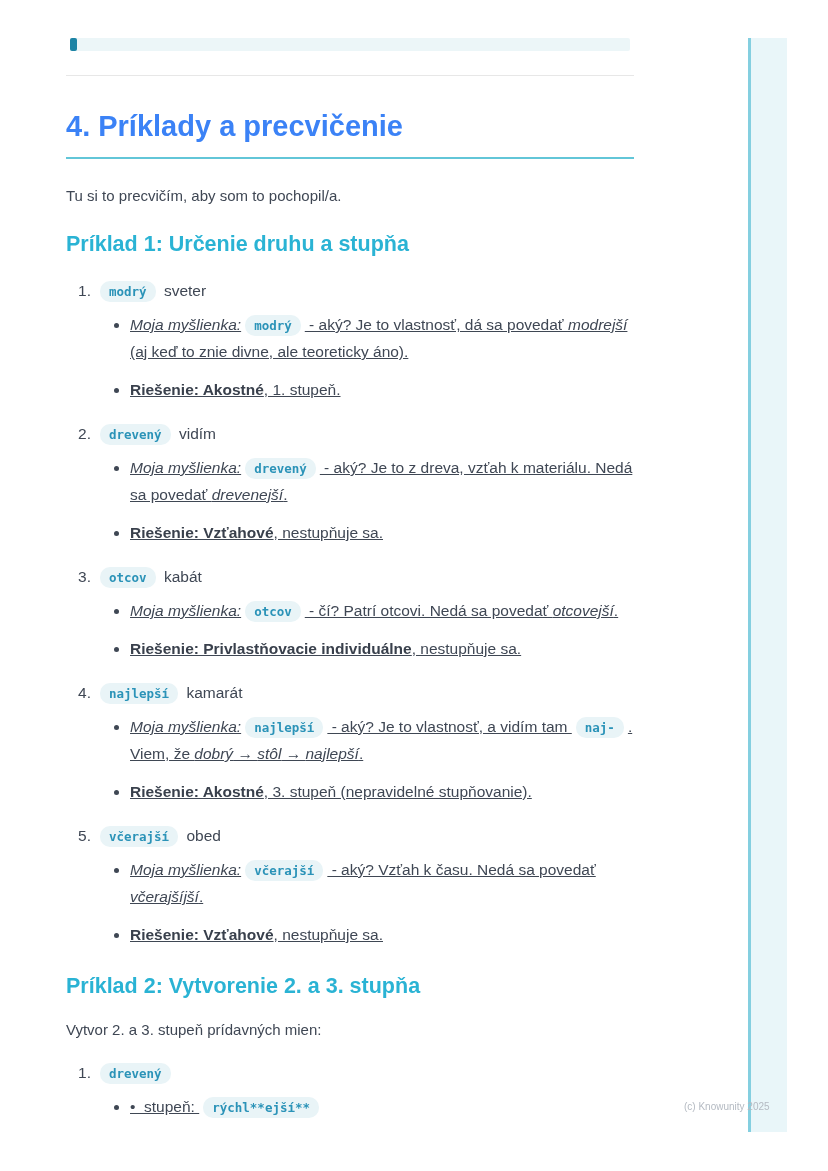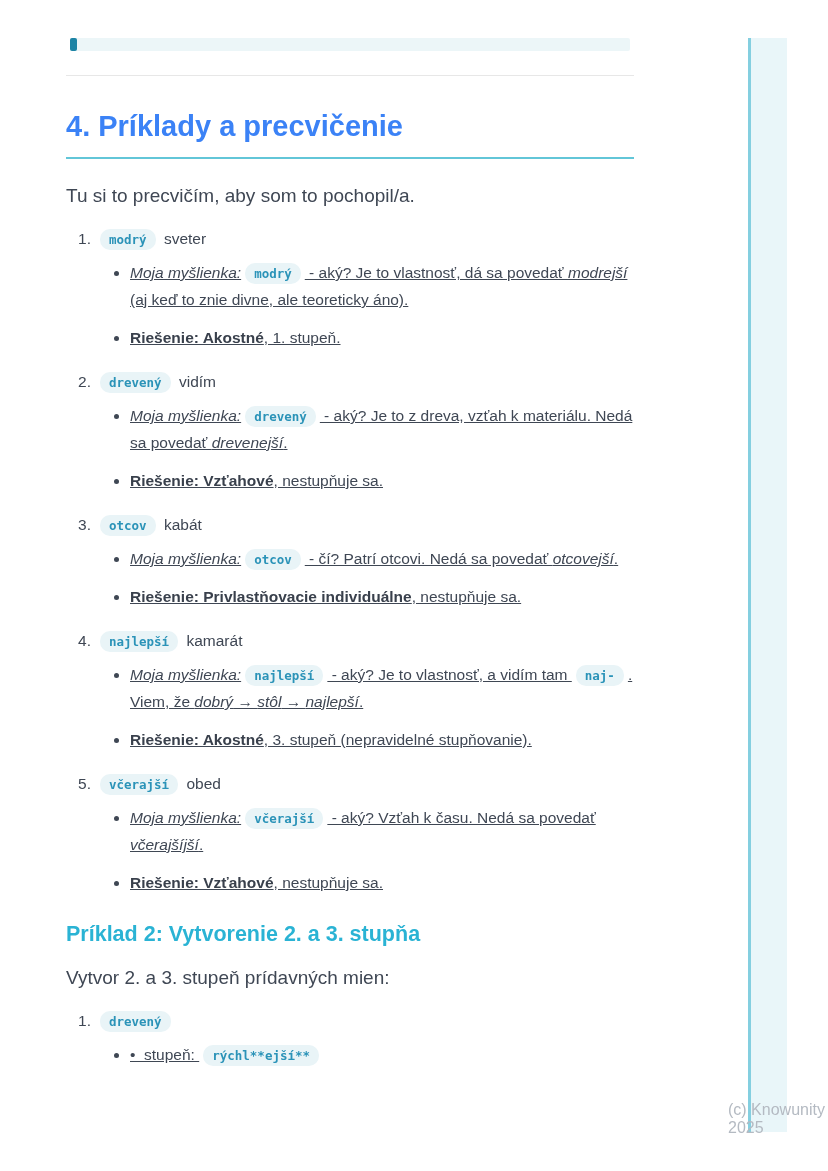--- a/index.html
+++ b/index.html
@@ -13,21 +13,21 @@
   
   .progress-track{margin:38px 0 0 4px;width:560px;height:13px;background:#ecf6f8;border-radius:2px;position:relative;}
   .progress-fill{position:absolute;left:0;top:0;width:7px;height:13px;background:#1d84a5;border-radius:2px;}
 
   .top-divider{border:none;border-top:1px solid #e7e7e7;margin:24px 0 0 0;}
 
   h1{color:#3b82f6;font-size:29px;line-height:35px;font-weight:bold;margin:33px 0 0 0;}
   .title-rule{height:2px;background:#62c6d8;margin-top:13px;}
 
   h2{color:#2ab3d4;font-size:21.5px;line-height:27px;font-weight:bold;margin:25px 0 0 0;}
-  p{font-size:19px;line-height:21px;margin:19px 0 0 0;}
+  p{font-size:15px;line-height:21px;margin:19px 0 0 0;}
   p.intro{margin-top:26px;}
 
   ol.items{list-style:none;counter-reset:n;margin:20px 0 0 0;padding:0 0 0 12px;}
   ol.items>li{counter-increment:n;margin:0 0 18px 0;}
   .term-row{font-size:15.5px;line-height:26px;}
   .term-row::before{content:counter(n) ".";margin-right:9px;color:#3f4754;}
 
   .chip{
     font-family:"DejaVu Sans Mono",monospace;font-size:12.5px;font-weight:bold;
     color:#2b93b8;background:#e9f4f7;border-radius:10px;
@@ -39,38 +39,39 @@
   ul.bullets>li{font-size:15.5px;line-height:27px;margin:0 0 11px 0;}
   ol.items2 ul.bullets>li{margin-bottom:17px;}
   em{font-style:italic;}
   strong{font-weight:bold;color:#39404c;}
 
   
   .right-strip{
     position:absolute;left:748px;top:38px;width:39px;height:1094px;
     background:#e9f6f9;border-left:3px solid #84cfe0;box-sizing:border-box;
   }
-  .watermark{position:absolute;left:684px;top:1101px;font-size:16px;color:#b4bac2;margin-left:44px;}
+  .watermark{position:absolute;left:684px;top:1101px;font-size:10px;color:#b4bac2;}
 </style>
 </head>
 <body>
 
 <div class="page">
 
   <div class="progress-track">
     <div class="progress-fill"></div>
   </div>
 
   <hr class="top-divider">
 
   <h1>4. Príklady a precvičenie</h1>
   <div class="title-rule"></div>
 
   <p class="intro">Tu si to precvičím, aby som to pochopil/a.</p>
 
+  <h2>Príklad 1: Určenie druhu a stupňa</h2>
   <ol class="items">
       <li>
         <div class="term-row"><code class="chip">modrý</code><span> sveter</span></div>
         <ul class="bullets">
           <li><em>Moja myšlienka:</em><code class="chip">modrý</code><span> - aký? Je to vlastnosť, dá sa povedať </span><em>modrejší</em><span> (aj keď to znie divne, ale teoreticky áno).</span></li>
           <li><strong>Riešenie: Akostné</strong><span>, 1. stupeň.</span></li>
         </ul>
       </li>
       <li>
         <div class="term-row"><code class="chip">drevený</code><span> vidím</span></div>

